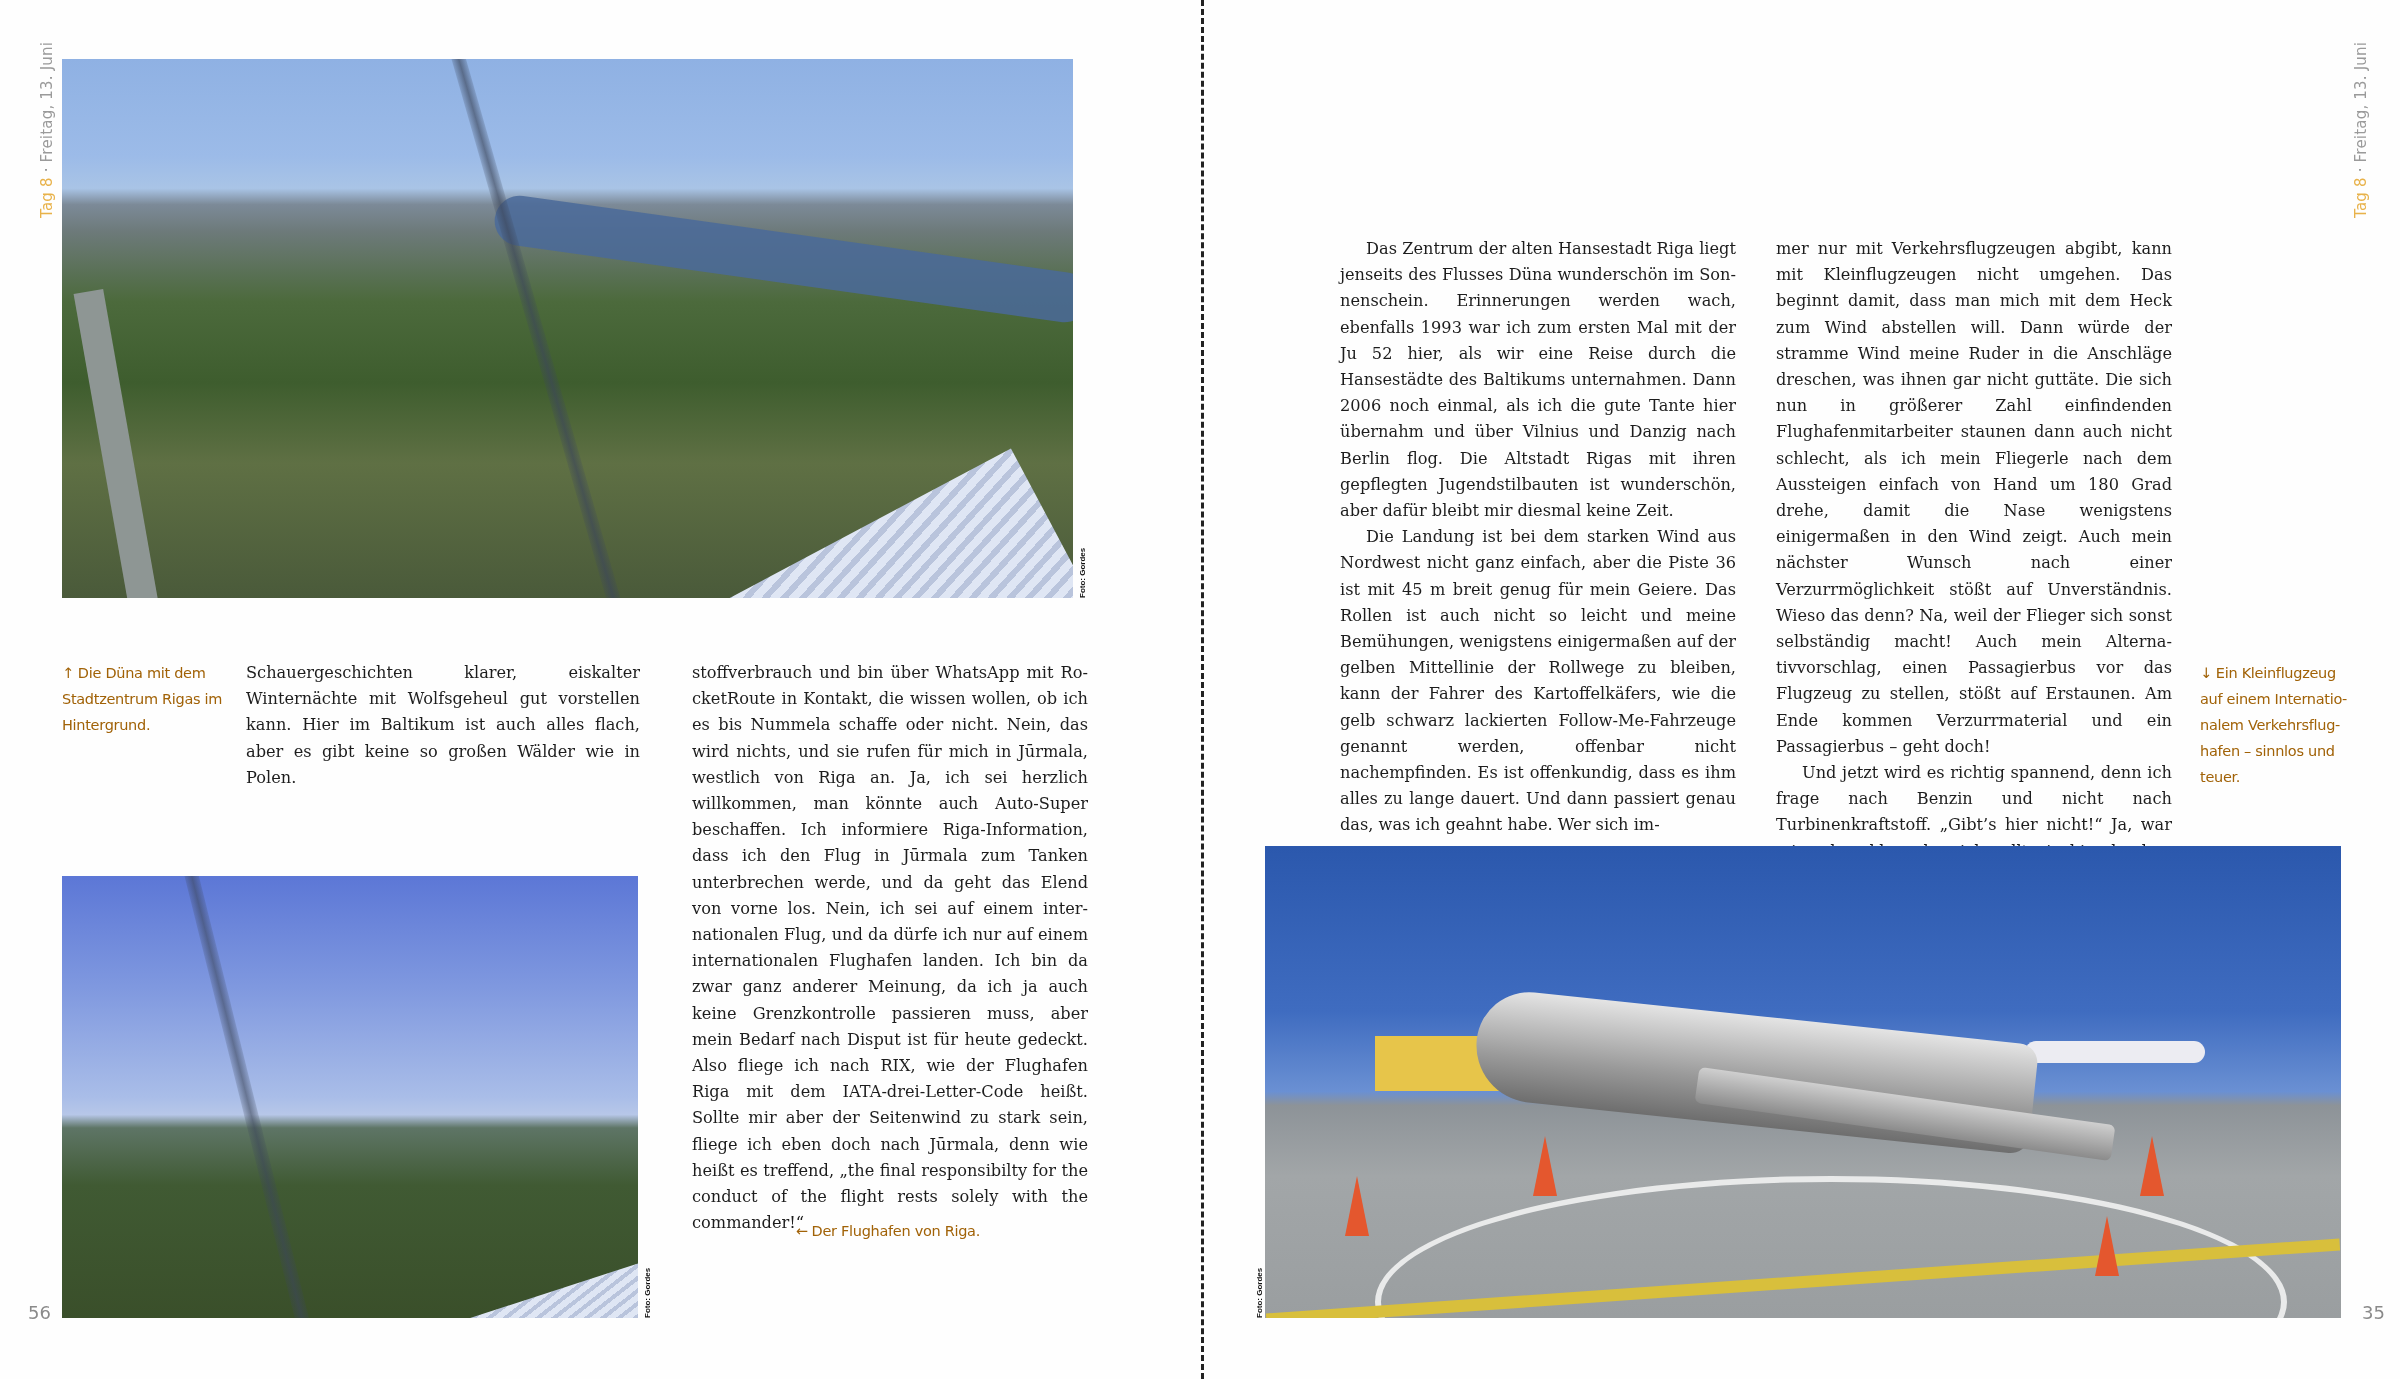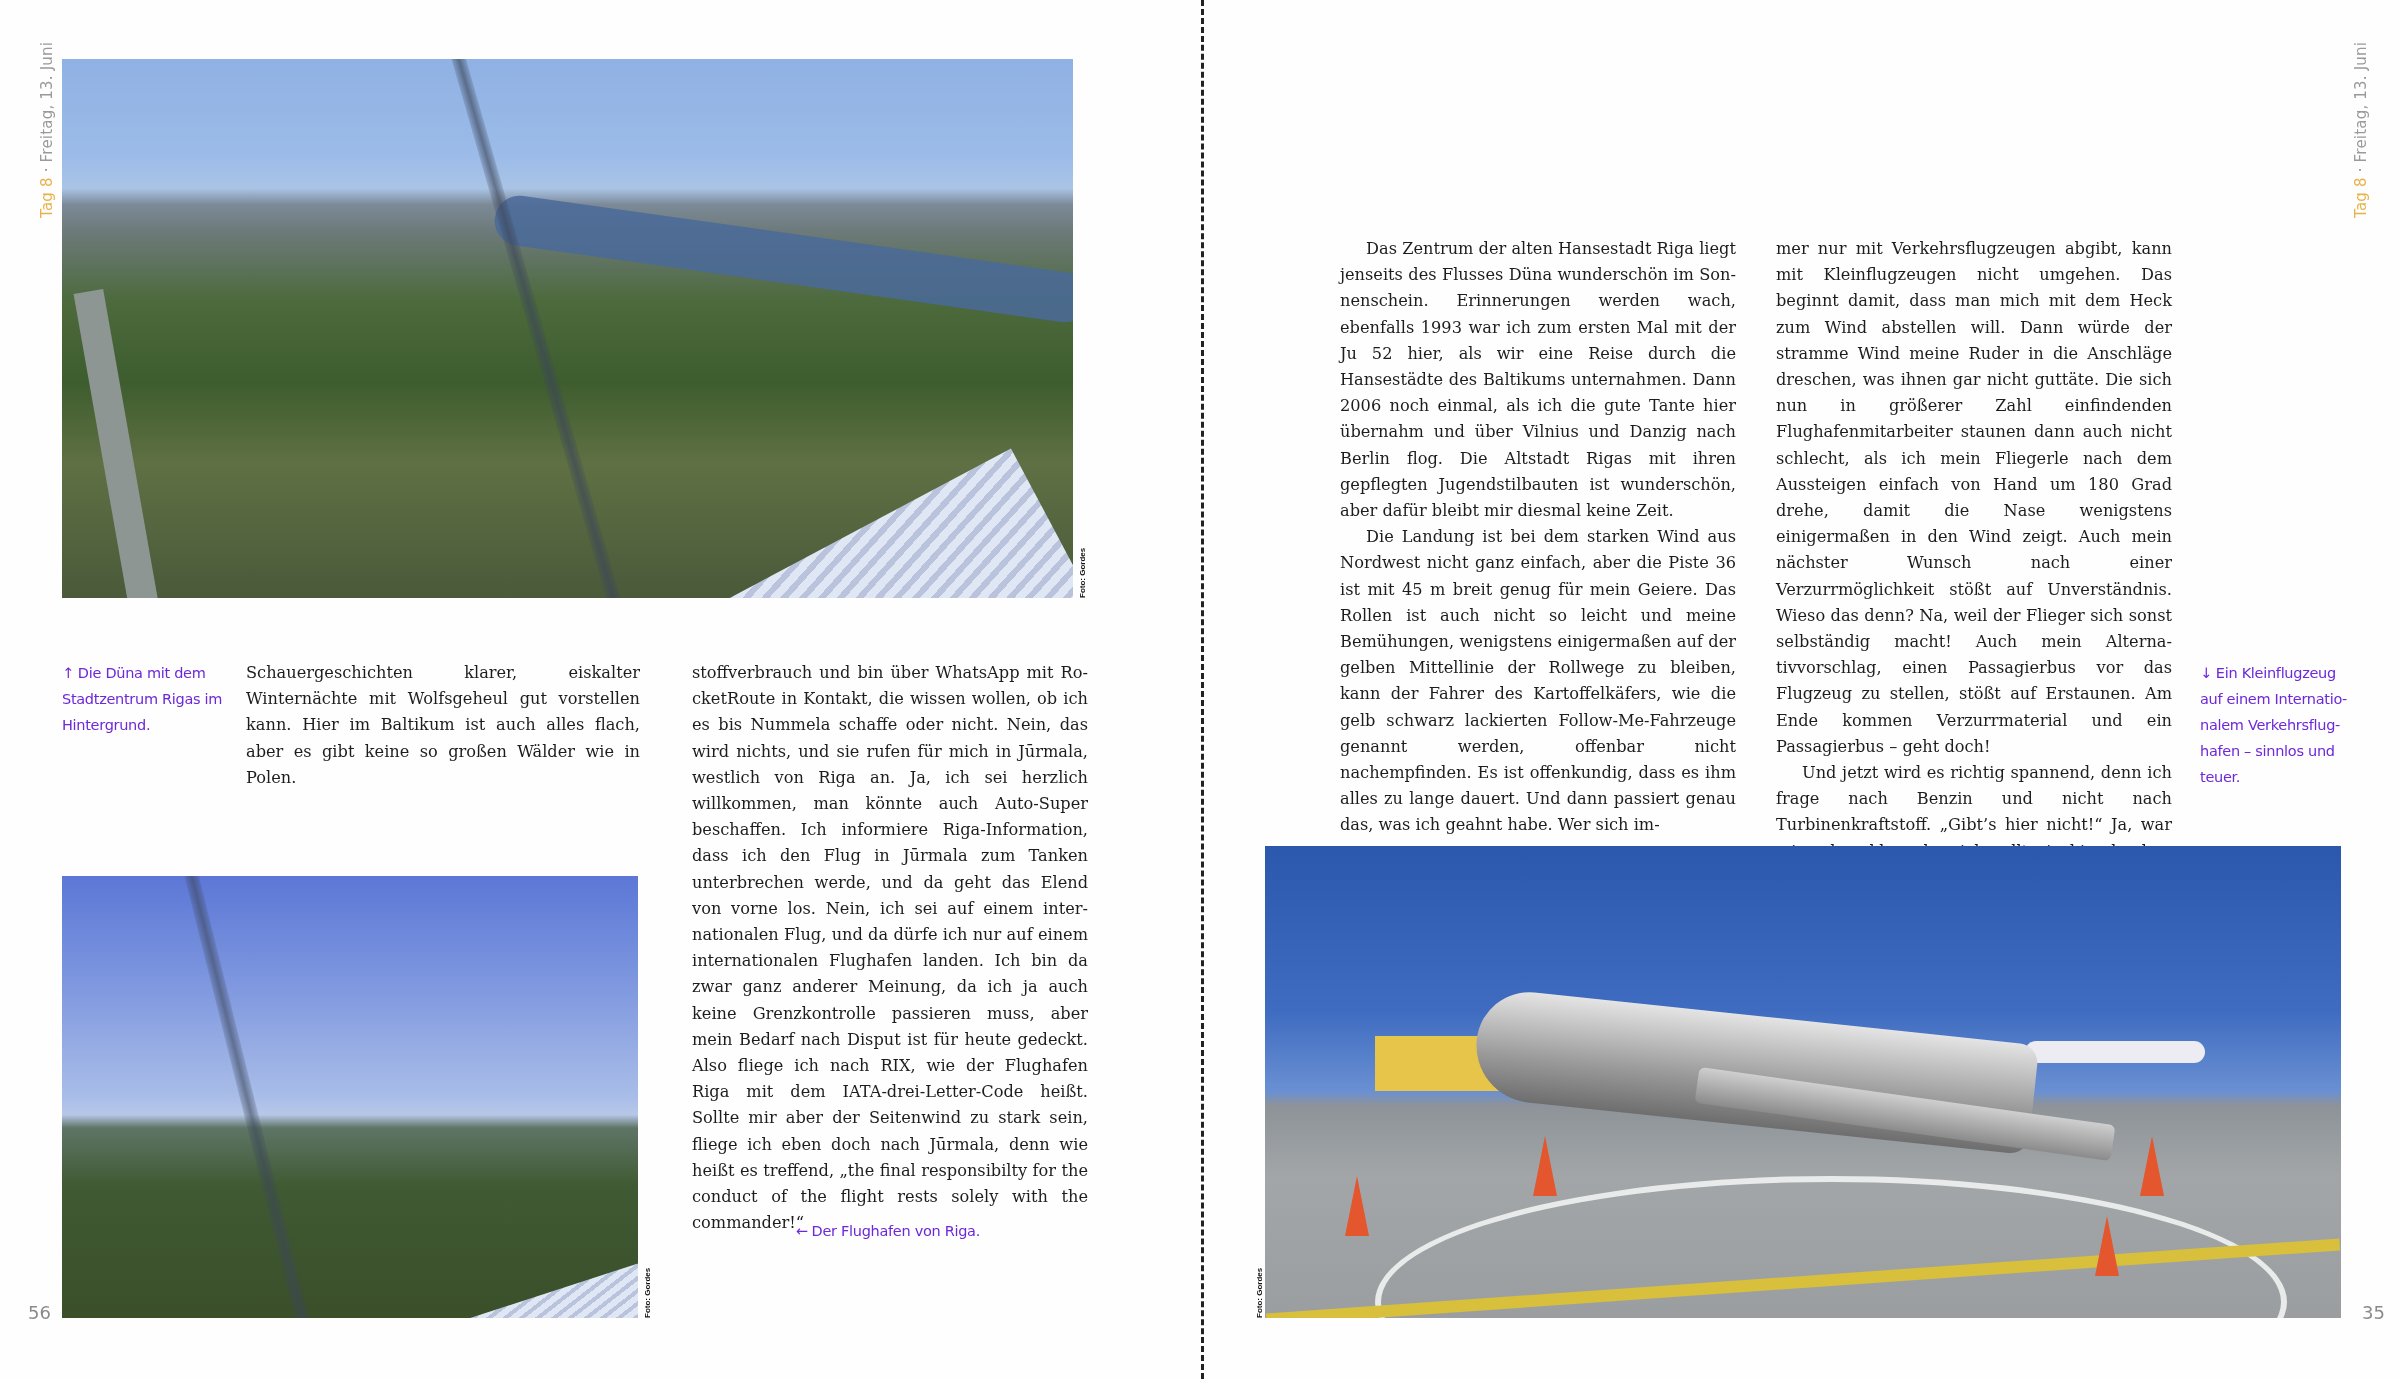--- a/index.html
+++ b/index.html
@@ -32,21 +32,21 @@
     white-space: nowrap;
   }
   .col {
     position: absolute; font-size: 16.2px; line-height: 26.2px; color: #1d1d1d;
     text-align: justify; hyphens: manual;
   }
   .col p { margin: 0; }
   .col p.indent { text-indent: 26px; }
   .caption {
     position: absolute; font-family: "DejaVu Sans", "Liberation Sans", sans-serif;
-    font-size: 14.5px; line-height: 26px; color: #6d28d9; letter-spacing: -0.3px;
+    font-size: 14.5px; line-height: 26px; color: #a16207; letter-spacing: -0.3px;
   }
   .caption .arrow { margin-right: 4px; }
 
   
   .p1 { left: 62px; top: 59px; width: 1011px; height: 539px;
     background:
       linear-gradient(180deg, #8fb1e3 0%, #9cbbe8 18%, #a9c4e6 24%, #7c8a98 27%, #6d7a7a 32%, #4c6a3c 45%, #3e5d2e 60%, #5f7044 75%, #4a5a3a 100%); }
   .p1 .river { position:absolute; left: 430px; top: 175px; width: 600px; height: 50px;
     background: #4a6a9a; transform: rotate(8deg); opacity: .85; border-radius: 30px; }
   .p1 .road { position:absolute; left: 40px; top: 230px; width: 30px; height: 330px;

